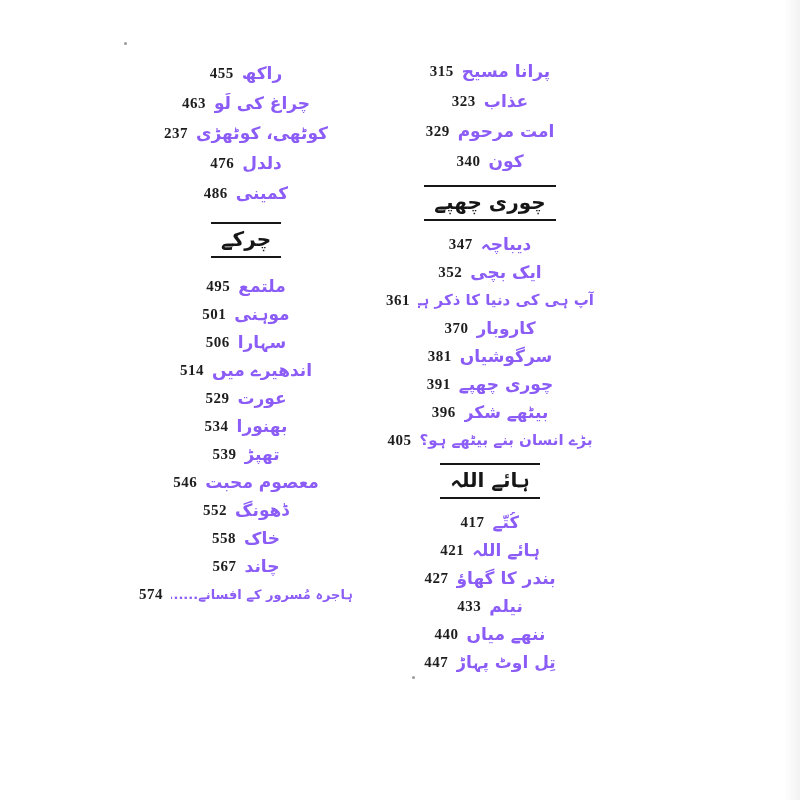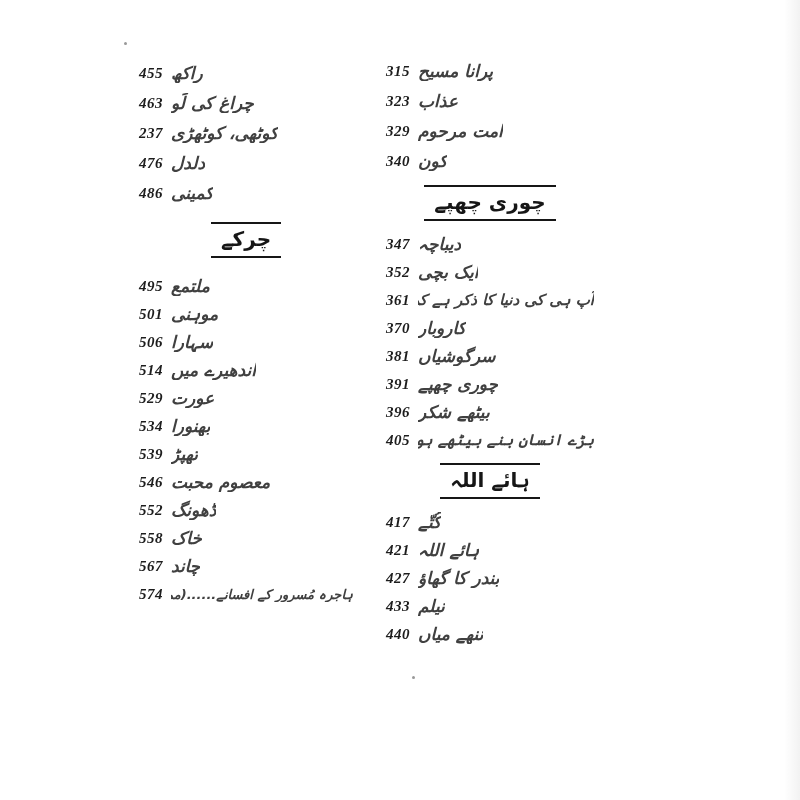--- a/index.html
+++ b/index.html
@@ -30,44 +30,43 @@
   }
   .col {
     position: absolute;
     display: block;
   }
   .col-right { left: 386px; top: 56px; width: 208px; }
   .col-left  { left: 139px; top: 58px; width: 214px; }
 
   .row {
     display: flex;
-    justify-content: flex-start;
+    justify-content: center;
     align-items: center;
     height: 28px;
     min-width: 0;
-    font-style: italic;
   }
   .row.tall { height: 30px; }
 
   .num {
     font-family: "Liberation Serif", serif;
     font-weight: 700;
     font-size: 15px;
     letter-spacing: 0.5px;
     color: #1d1d1d;
     flex: 0 0 auto;
   }
   .ttl {
     direction: rtl;
     unicode-bidi: isolate;
     text-align: right;
     font-family: "DejaVu Sans", sans-serif;
     font-weight: 700;
     font-size: 17px;
-    color: #404040;
+    color: #8b5cf6;
     white-space: nowrap;
     overflow: hidden;
     min-width: 0;
     flex: 0 1 auto;
     margin-left: 8px;
   }
   .sz15 { font-size: 15px; }
   .sz13 { font-size: 13px; }
 
   .hdr-wrap {
@@ -176,20 +175,24 @@
       <span class="ttl">بندر کا گھاؤ</span>
     </div>
     <div class="row">
       <span class="num">433</span>
       <span class="ttl">نیلم</span>
     </div>
     <div class="row">
       <span class="num">440</span>
       <span class="ttl">ننھے میاں</span>
     </div>
+    <div class="row">
+      <span class="num">447</span>
+      <span class="ttl">تِل اوٹ پہاڑ</span>
+    </div>
   </div>
 
   <div class="col col-left">
 
     <div class="row tall">
       <span class="num">455</span>
       <span class="ttl">راکھ</span>
     </div>
     <div class="row tall">
       <span class="num">463</span>

